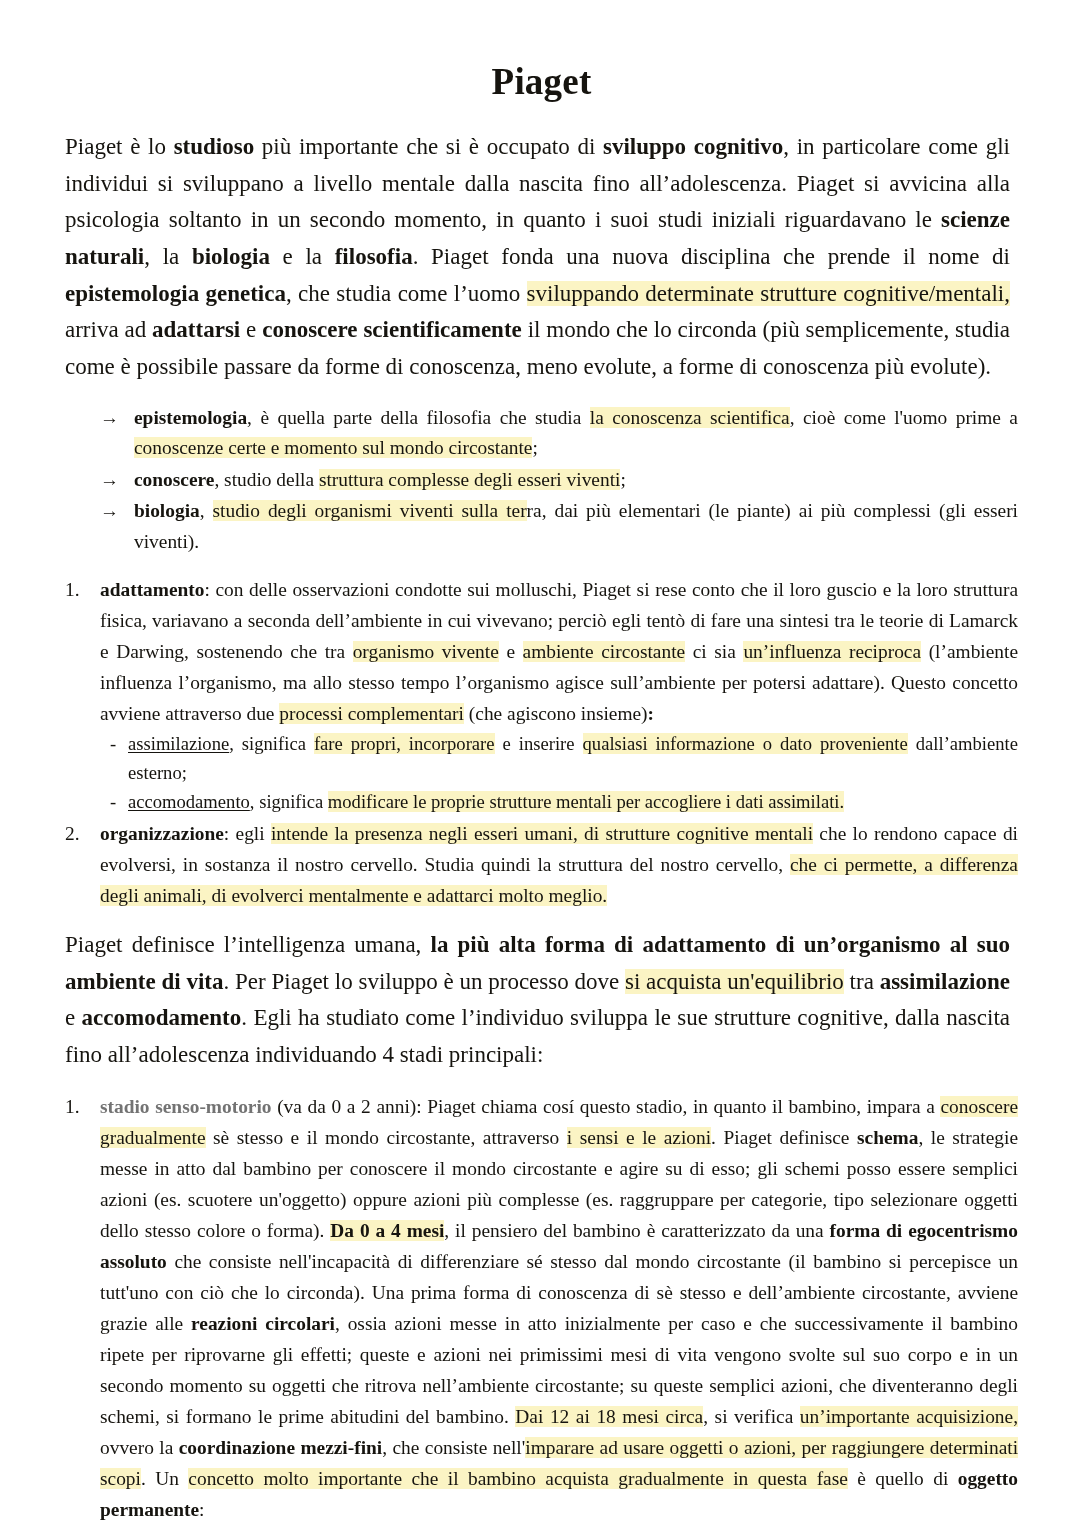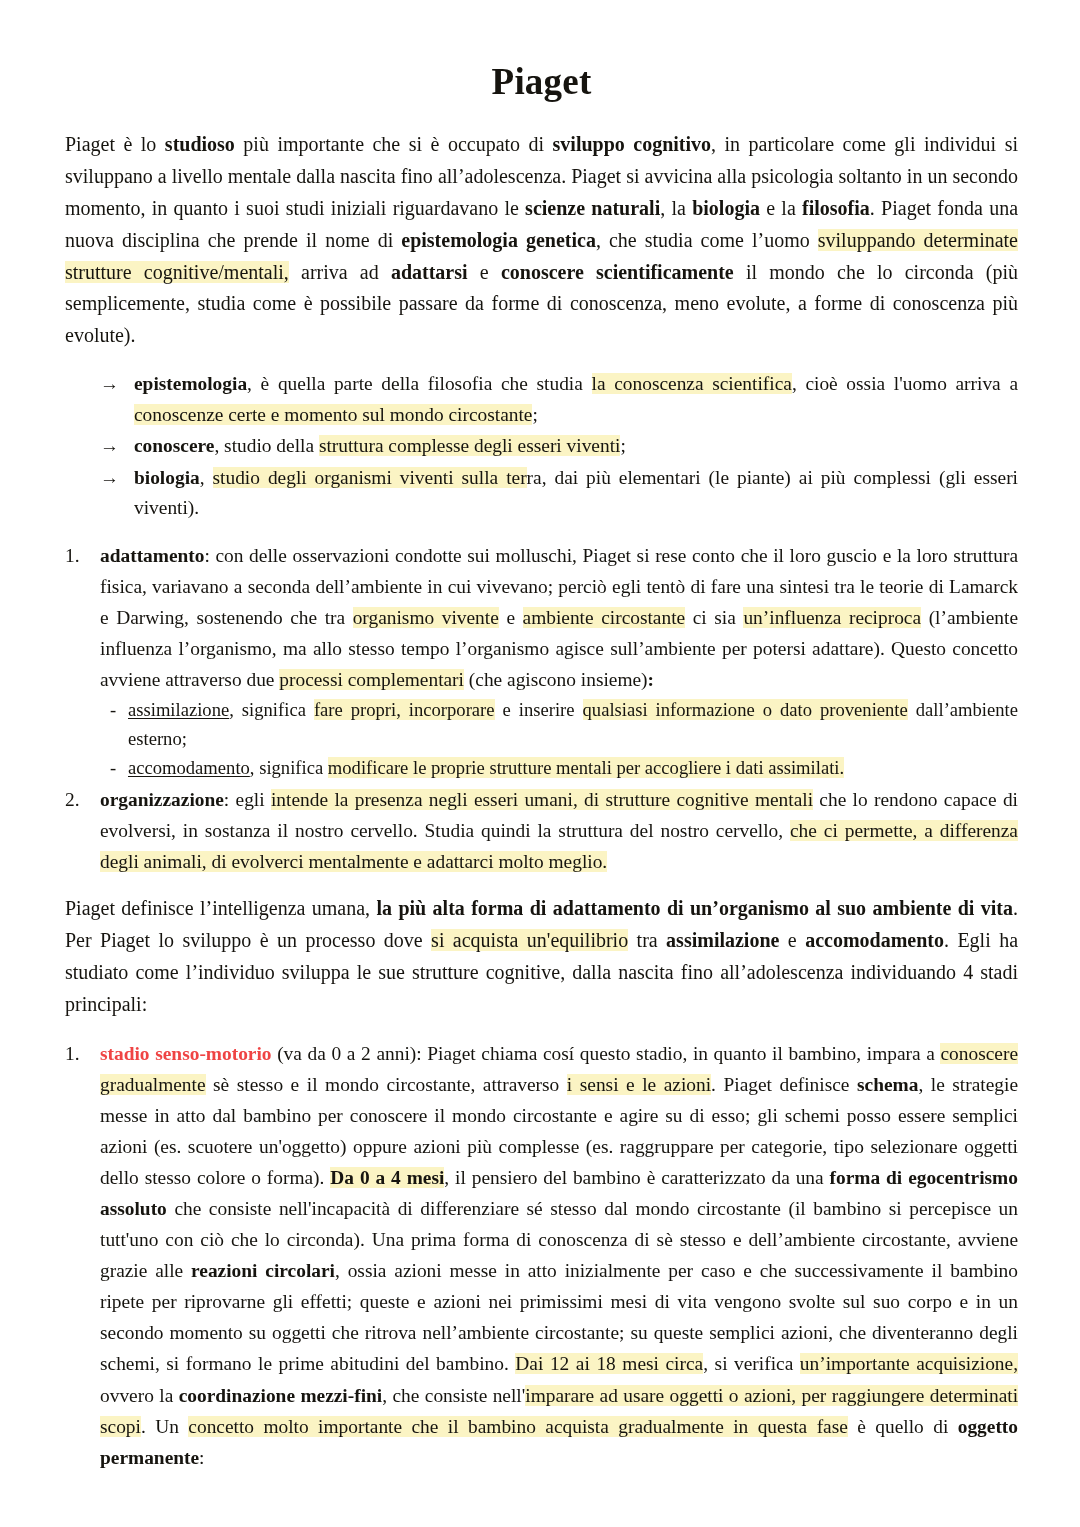--- a/index.html
+++ b/index.html
@@ -23,24 +23,24 @@
     background: #fff;
   }
   h1.doc-title {
     font-size: 37px;
     font-weight: bold;
     text-align: center;
     margin: 8px 0 26px 0;
     letter-spacing: 0.2px;
   }
   p.para {
-    font-size: 20px;
+    font-size: 23px;
     line-height: 1.595;
     text-align: justify;
-    margin: 0 0 17px 0;
+    margin: 0 8px 17px 0;
     hyphens: none;
   }
 
   
   ul.arrow-list {
     list-style: none;
     margin: 0 0 16px 0;
     padding: 0;
   }
   ul.arrow-list > li {
@@ -96,33 +96,33 @@
   }
   ul.dash-list > li > .dash-mark {
     position: absolute;
     left: 0;
     top: 0;
   }
 
   b, strong, .b { font-weight: bold; }
   .hl { background-color: #fbf4c4; }
   .u { text-decoration: underline; text-underline-offset: 1.5px; }
-  .red { color: #ef4444; font-weight: bold; }
+  .red { color: #737373; font-weight: bold; }
 </style>
 </head>
 <body>
 
 <div class="page">
 
   <h1 class="doc-title">Piaget</h1>
 
   <p class="para"><span>Piaget è lo </span><b>studioso</b><span> più importante che si è occupato di </span><b>sviluppo cognitivo</b><span>, in particolare come gli individui si sviluppano a livello mentale dalla nascita fino all’adolescenza. Piaget si avvicina alla psicologia soltanto in un secondo momento, in quanto i suoi studi iniziali riguardavano le </span><b>scienze naturali</b><span>, la </span><b>biologia</b><span> e la </span><b>filosofia</b><span>. Piaget fonda una nuova disciplina che prende il nome di </span><b>epistemologia genetica</b><span>, che studia come l’uomo </span><span class="hl">sviluppando determinate strutture cognitive/mentali,</span><span> arriva ad </span><b>adattarsi</b><span> e </span><b>conoscere scientificamente</b><span> il mondo che lo circonda (più semplicemente, studia come è possibile passare da forme di conoscenza, meno evolute, a forme di conoscenza più evolute).</span></p>
 
   <ul class="arrow-list">
-    <li><span class="arrow-mark">→</span><b>epistemologia</b><span>, è quella parte della filosofia che studia </span><span class="hl">la conoscenza scientifica</span><span>, cioè ossia l'uomo arriva a </span><span class="hl">conoscenze certe e momento sul mondo circostante</span><span>;</span></li>
+    <li><span class="arrow-mark">→</span><b>epistemologia</b><span>, è quella parte della filosofia che studia </span><span class="hl">la conoscenza scientifica</span><span>, cioè come l'uomo prime a </span><span class="hl">conoscenze certe e momento sul mondo circostante</span><span>;</span></li>
     <li><span class="arrow-mark">→</span><b>conoscere</b><span>, studio della </span><span class="hl">struttura complesse degli esseri viventi</span><span>;</span></li>
     <li><span class="arrow-mark">→</span><b>biologia</b><span>, </span><span class="hl">studio degli organismi viventi sulla ter</span><span>ra, dai più elementari (le piante) ai più complessi (gli esseri viventi).</span></li>
   </ul>
 
 
   <ol class="num-list">
     <li><span class="num-mark">1.</span><b>adattamento</b><span>: con delle osservazioni condotte sui molluschi, Piaget si rese conto che il loro guscio e la loro struttura fisica, variavano a seconda dell’ambiente in cui vivevano; perciò egli tentò di fare una sintesi tra le teorie di Lamarck e Darwing, sostenendo che tra </span><span class="hl">organismo vivente</span><span> e </span><span class="hl">ambiente circostante</span><span> ci sia </span><span class="hl">un’influenza reciproca</span><span> (l’ambiente influenza l’organismo, ma allo stesso tempo l’organismo agisce sull’ambiente per potersi adattare). Questo concetto avviene attraverso due </span><span class="hl">processi complementari</span><span> (che agiscono insieme)</span><b>:</b>
       <ul class="dash-list">
         <li><span class="dash-mark">-</span><span class="u">assimilazione</span><span>, significa </span><span class="hl">fare propri, incorporare</span><span> e inserire </span><span class="hl">qualsiasi informazione o dato proveniente</span><span> dall’ambiente esterno;</span></li>
         <li><span class="dash-mark">-</span><span class="u">accomodamento</span><span>, significa </span><span class="hl">modificare le proprie strutture mentali per accogliere i dati assimilati.</span></li>

